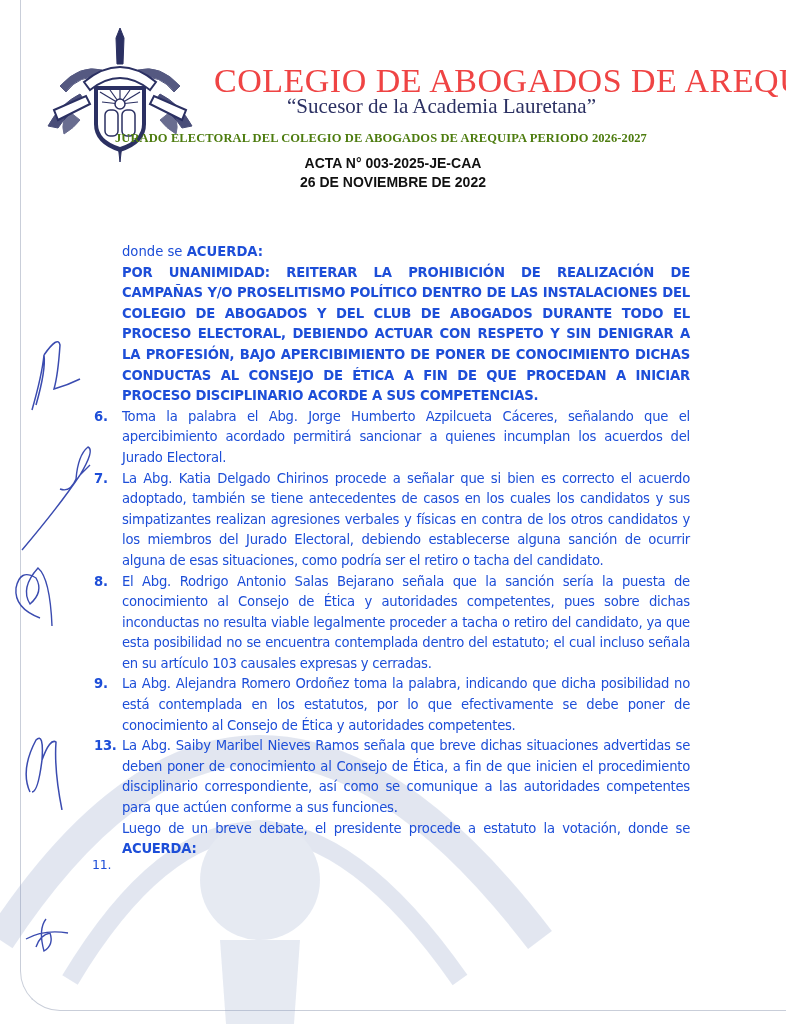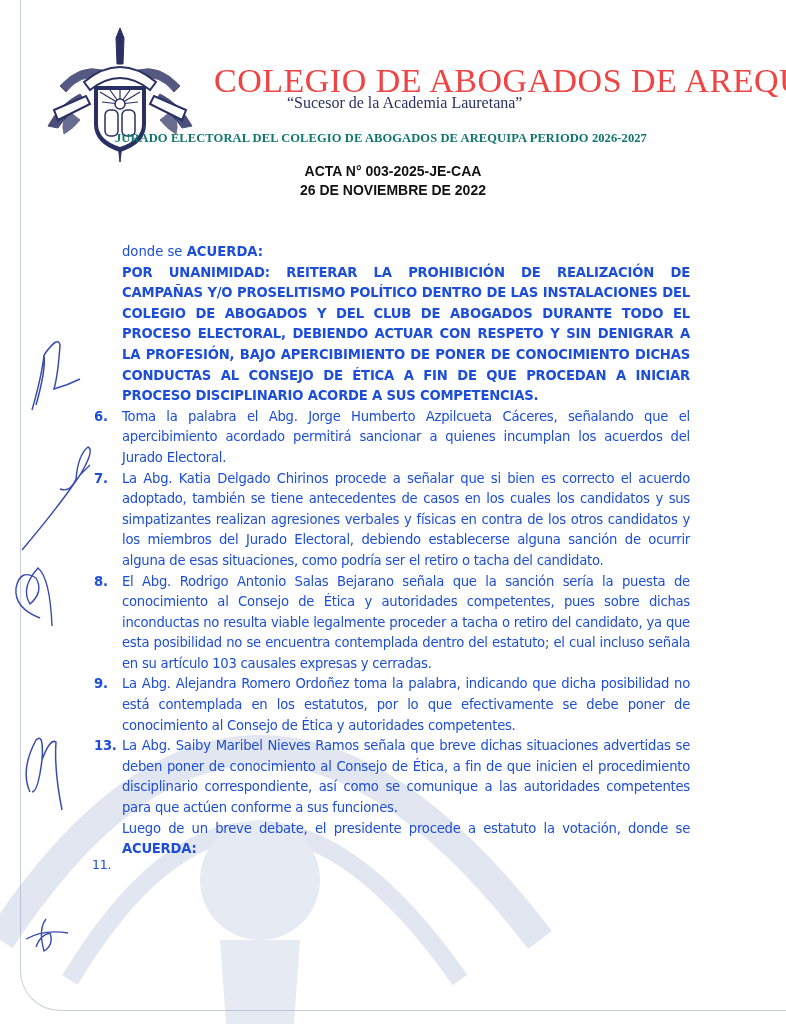--- a/index.html
+++ b/index.html
@@ -1,23 +1,23 @@
 <!DOCTYPE html>
 <html><head>
 <meta charset="utf-8">
 <style>
   html, body { margin:0; padding:0; }
   body { width:786px; height:1024px; background:#ffffff; position:relative; overflow:hidden; font-family:"Liberation Serif", serif; color:#1a1a1a; }
   .page-frame { position:absolute; left:20px; top:-20px; width:800px; height:1030px; border-left:1px solid #c9ced9; border-bottom:1px solid #c9ced9; border-bottom-left-radius:40px; }
   .watermark { position:absolute; left:-80px; top:520px; width:700px; height:560px; opacity:0.22; }
   .logo { position:absolute; left:40px; top:24px; width:160px; height:140px; }
   .org-title { position:absolute; left:214px; top:62px; font-family:"Liberation Serif", serif; font-size:34px; color:#ef4444; letter-spacing:0.5px; white-space:nowrap; }
-  .org-subtitle { position:absolute; left:287px; top:94px; font-family:"Liberation Serif", serif; font-size:16px; color:#2b3062; white-space:nowrap; }
-  .jurado-line { position:absolute; left:115px; top:131px; font-family:"Liberation Serif", serif; font-size:12.5px; font-weight:bold; color:#0f766e; white-space:nowrap; letter-spacing:0.1px; }
-  .acta-title { position:absolute; left:0; width:786px; top:162px; text-align:center; font-family:"Liberation Sans", sans-serif; font-weight:bold; font-size:14px; line-height:19px; color:#111; }
+  .org-subtitle { position:absolute; left:287px; top:94px; font-family:"Liberation Serif", serif; font-size:21px; color:#2b3062; white-space:nowrap; }
+  .jurado-line { position:absolute; left:115px; top:131px; font-family:"Liberation Serif", serif; font-size:12.5px; font-weight:bold; color:#4d7c0f; white-space:nowrap; letter-spacing:0.1px; }
+  .acta-title { position:absolute; left:0; width:786px; top:154px; text-align:center; font-family:"Liberation Sans", sans-serif; font-weight:bold; font-size:14px; line-height:19px; color:#111; }
   .body-text { position:absolute; left:122px; width:568px; top:242px; font-family:"DejaVu Sans", sans-serif; font-size:13.2px; line-height:20.6px; color:#1d4ed8; }
   .body-text p { margin:0; }
   .bold-block { font-weight:bold; text-align:justify; text-align-last:left; letter-spacing:-0.2px; }
   .item { position:relative; text-align:justify; letter-spacing:-0.25px; }
   .item .num { position:absolute; left:-28px; top:0; font-weight:bold; }
   .item.sm .num { font-weight:normal; font-size:12.5px; left:-30px;margin-top:36px; }
   .signature { position:absolute; }
 </style>
 </head>
 <body>

